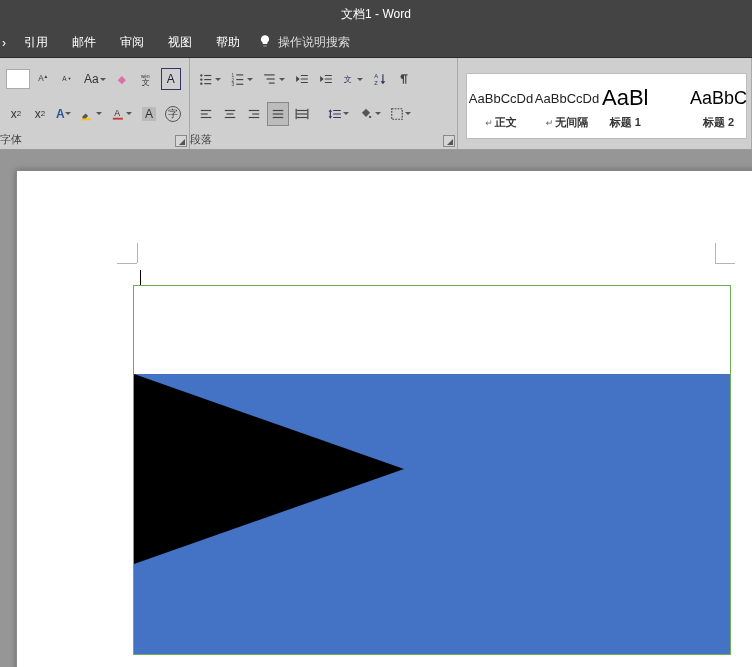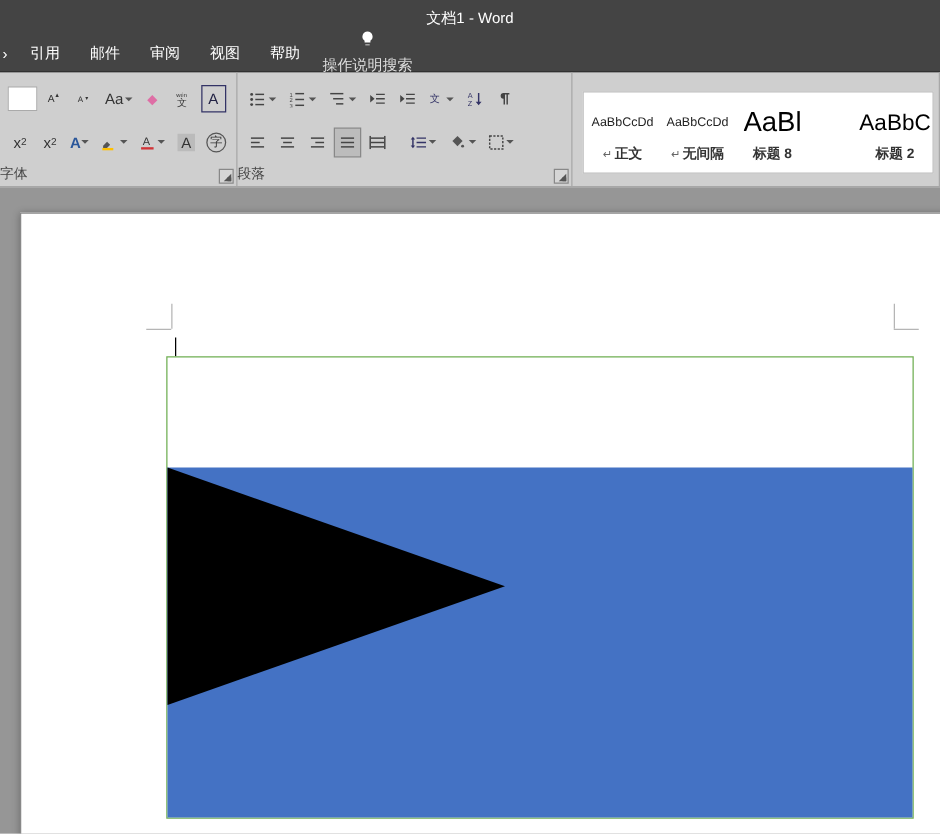--- a/index.html
+++ b/index.html
@@ -34,25 +34,24 @@
   .menu-item {
     padding: 0 12px;
     height: 30px;
     display: flex;
     align-items: center;
     cursor: pointer;
   }
   .menu-item.tight { padding: 0 6px; }
   .tell-me {
     display: flex;
-    align-items: center;
+    align-items: flex-start;
     gap: 6px;
     color: #ddd;
     margin-left: 6px;
-    flex-direction: column;
   }
   .tell-me svg { width: 14px; height: 14px; }
   .ribbon {
     background: #cfcfcf;
     height: 92px;
     display: flex;
     border-bottom: 1px solid #9a9a9a;
   }
   .ribbon-group {
     border-right: 1px solid #a8a8a8;
@@ -126,21 +125,21 @@
   .style-item {
     width: 64px;
     border: 1px solid transparent;
     display: flex;
     flex-direction: column;
     align-items: center;
     justify-content: center;
     cursor: pointer;
     background: #fff;
   }
-  .style-preview { font-size: 10px; color: #222; height: 34px; display:flex; align-items:center; overflow:hidden; white-space:nowrap;}
+  .style-preview { font-size: 13px; color: #222; height: 34px; display:flex; align-items:center; overflow:hidden; white-space:nowrap;}
   .style-preview.big { font-family: Liberation Sans, sans-serif; font-size: 22px; color: #000; font-weight: 500;}
   .style-name { font-size: 11px; color: #333; font-weight: bold; }
   .style-mark { font-size: 9px; color: #666; margin-right:2px;}
 
   .document-area {
     background: #969696;
     height: calc(667px - 28px - 30px - 92px);
     position: relative;
     overflow: hidden;
   }
@@ -430,21 +429,21 @@
         </div>
         <div class="style-item">
           <div class="style-preview">AaBbCcDd</div>
           <div style="display:flex;align-items:center;">
               <span class="style-mark">↵</span>
               <span class="style-name">无间隔</span>
             </div>
         </div>
         <div class="style-item">
           <div class="style-preview big">AaBl</div>
-          <div class="style-name">标题 8</div>
+          <div class="style-name">标题 1</div>
         </div>
         <div class="style-item" style="width:56px;margin-left:39px;">
           <div class="style-preview big" style="font-size:18px;">AaBbC</div>
           <div class="style-name">标题 2</div>
         </div>
       </div>
     </div>
   </div>
 </div>
 

